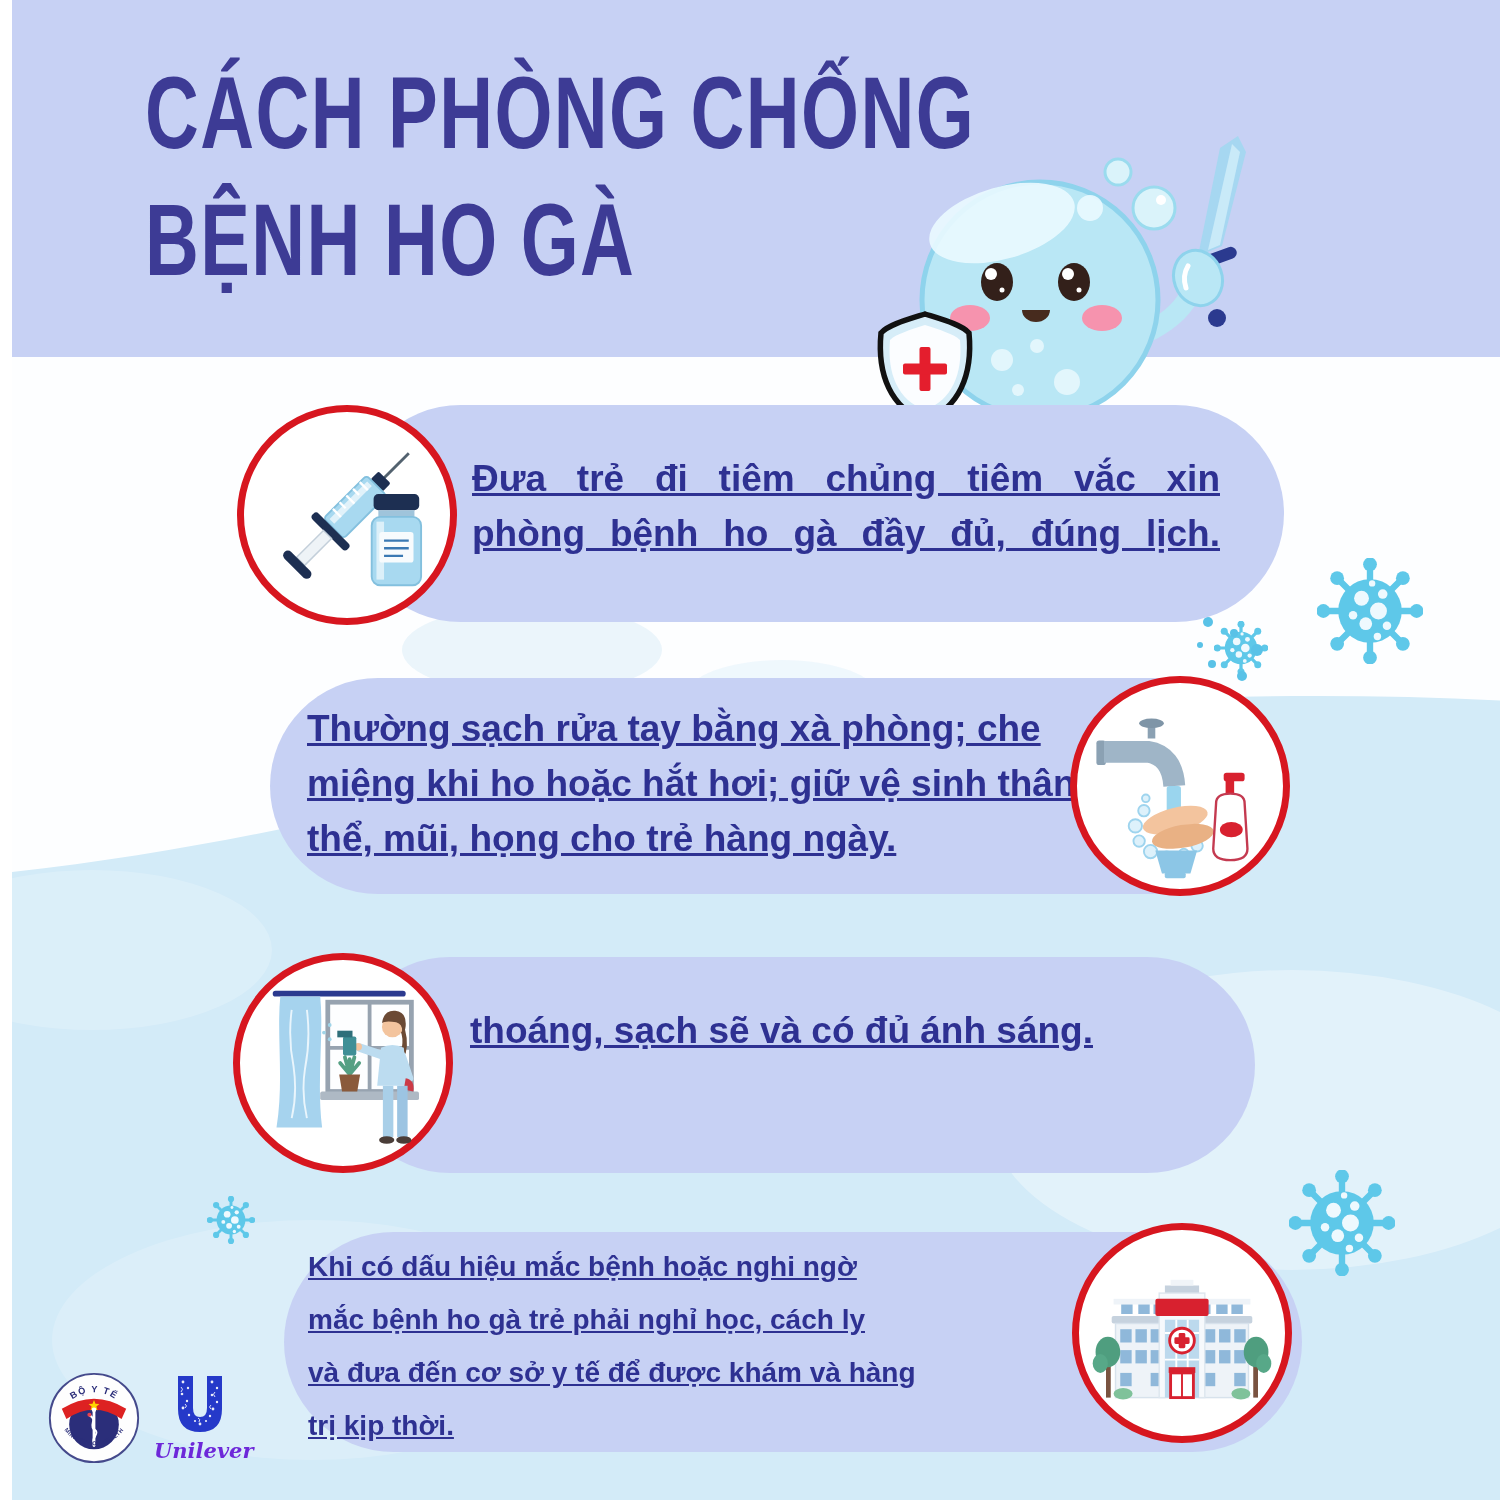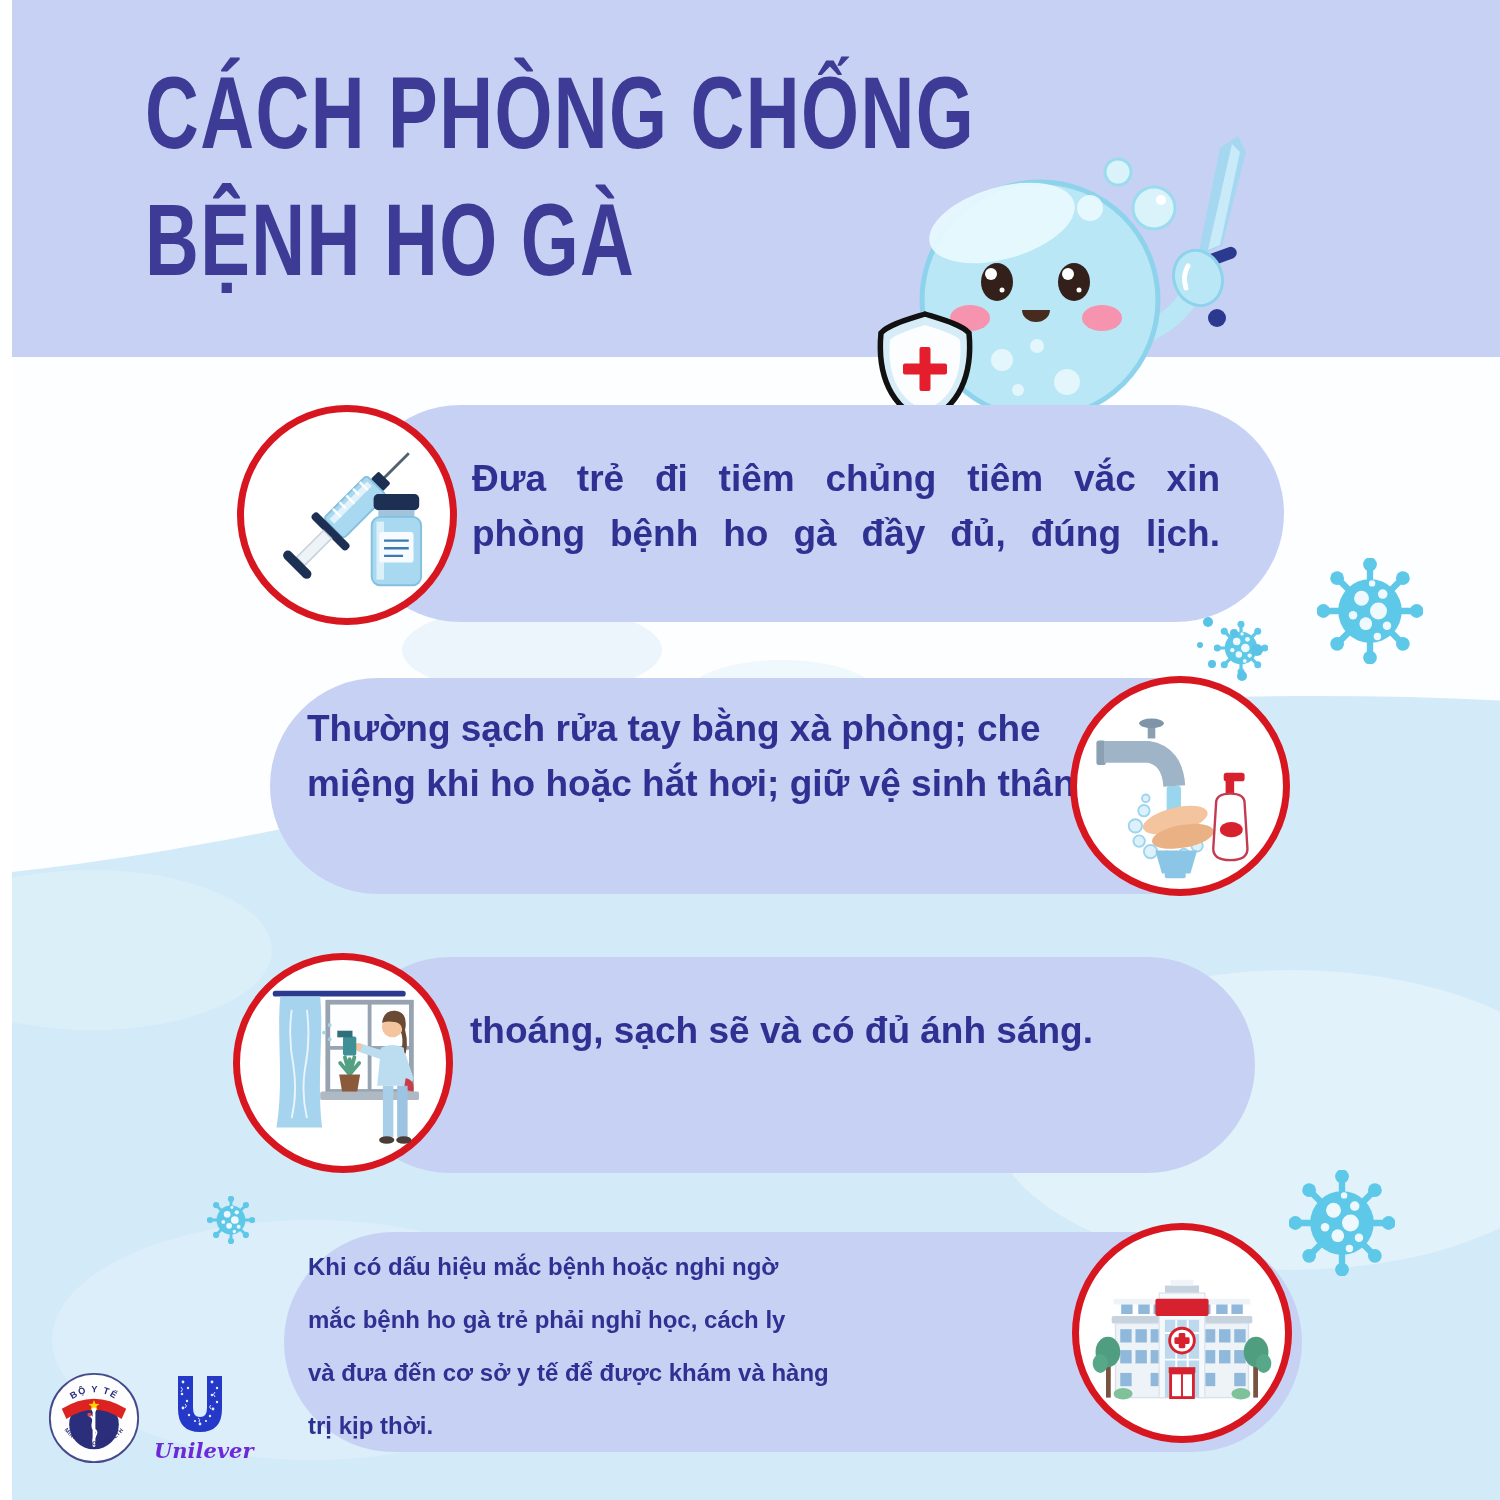--- a/index.html
+++ b/index.html
@@ -8,21 +8,21 @@
   .abs{position:absolute;}
   
   .top-band{left:0;top:0;width:1500px;height:357px;background:#c7d1f4;}
   
   .title{left:133px;top:50px;transform:scaleX(0.73);transform-origin:0 0;
          color:#3d3b95;font-weight:900;font-size:102px;line-height:127px;
          letter-spacing:2px;white-space:nowrap;}
   
   .card{position:absolute;background:#c7d1f4;border-radius:110px;}
   .card-text{position:absolute;color:#2e3192;font-weight:bold;font-size:37px;}
-  .card-line{white-space:nowrap;line-height:55px;}
+  .card-line{white-space:nowrap;line-height:55px;text-decoration:underline;}
   .just .card-line{text-align:justify;text-align-last:justify;}
   
   .icon-circle{position:absolute;width:220px;height:220px;border-radius:50%;
                background:#ffffff;border:7px solid #d7161f;box-sizing:border-box;
                display:flex;align-items:center;justify-content:center;}
   
   .moh{left:36px;top:1372px;width:92px;height:92px;}
   .uni{left:142px;top:1372px;width:92px;text-align:center;}
   .uni-script{font-family:"DejaVu Serif",serif;font-style:italic;font-weight:bold;
               font-size:21px;color:#6d28d9;margin-top:-2px;}
@@ -184,20 +184,21 @@
         <rect x="134" y="118" width="36" height="32" rx="3" fill="#f7fbfd"></rect>
         <path d="M139,127h26 M139,135h26 M139,143h20" stroke="#3a79b3" stroke-width="2.5"></path>
       </g>
     </svg>
   </div>
 
   <div class="card" style="left:258px;top:678px;width:1012px;height:216px"></div>
   <div class="abs card-text" style="left:295px;top:701px;width:780px">
     <div class="card-line">Thường sạch rửa tay bằng xà phòng; che</div>
     <div class="card-line">miệng khi ho hoặc hắt hơi; giữ vệ sinh thân</div>
+    <div class="card-line">thể, mũi, họng cho trẻ hàng ngày.</div>
   </div>
   <div class="icon-circle" style="left:1058px;top:676px">
     <svg width="190" height="190" viewBox="0 0 200 200">
       <rect x="12" y="52" width="10" height="26" rx="3" fill="#8ba1b3"></rect>
       <path d="M20,64 H66 Q92,68 94,100" stroke="#9fb5c7" stroke-width="23" fill="none"></path>
       <rect x="66" y="36" width="8" height="14" fill="#8ba1b3"></rect>
       <ellipse cx="70" cy="34" rx="13" ry="5" fill="#7f95a7"></ellipse>
       <rect x="86" y="100" width="15" height="28" rx="3" fill="#8fd0ec" opacity="0.9"></rect>
       <g fill="#ddf1fb" stroke="#9ed4ee" stroke-width="2">
         <circle cx="62" cy="126" r="6"></circle>
@@ -256,21 +257,21 @@
         <path d="M166,116 q10,2 8,14 l-10,-2 Z" fill="#cc3a46"></path>
         <rect x="142" y="124" width="11" height="54" fill="#a9cfe8"></rect>
         <rect x="157" y="124" width="11" height="54" fill="#9cc4e2"></rect>
         <ellipse cx="146" cy="181" rx="8" ry="4" fill="#4a3d38"></ellipse>
         <ellipse cx="164" cy="181" rx="8" ry="4" fill="#4a3d38"></ellipse>
       </g>
     </svg>
   </div>
 
   <div class="card" style="left:272px;top:1232px;width:1018px;height:220px"></div>
-  <div class="abs card-text" style="left:296px;top:1240px;width:760px;font-size:24px">
+  <div class="abs card-text" style="left:296px;top:1240px;width:760px;font-size:28px">
     <div class="card-line" style="line-height:53px">Khi có dấu hiệu mắc bệnh hoặc nghi ngờ</div>
     <div class="card-line" style="line-height:53px">mắc bệnh ho gà trẻ phải nghỉ học, cách ly</div>
     <div class="card-line" style="line-height:53px">và đưa đến cơ sở y tế để được khám và hàng</div>
     <div class="card-line" style="line-height:53px">trị kịp thời.</div>
   </div>
   <div class="icon-circle" style="left:1060px;top:1223px">
     <svg width="190" height="190" viewBox="0 0 200 200">
       <rect x="28" y="64" width="64" height="6" fill="#eef3f8"></rect>
       <rect x="108" y="64" width="64" height="6" fill="#eef3f8"></rect>
       <g fill="#8fb8da">

